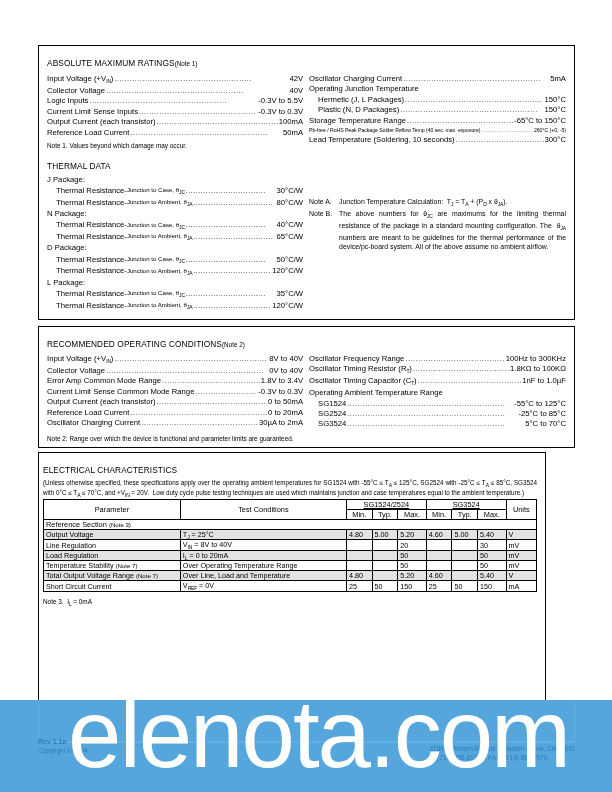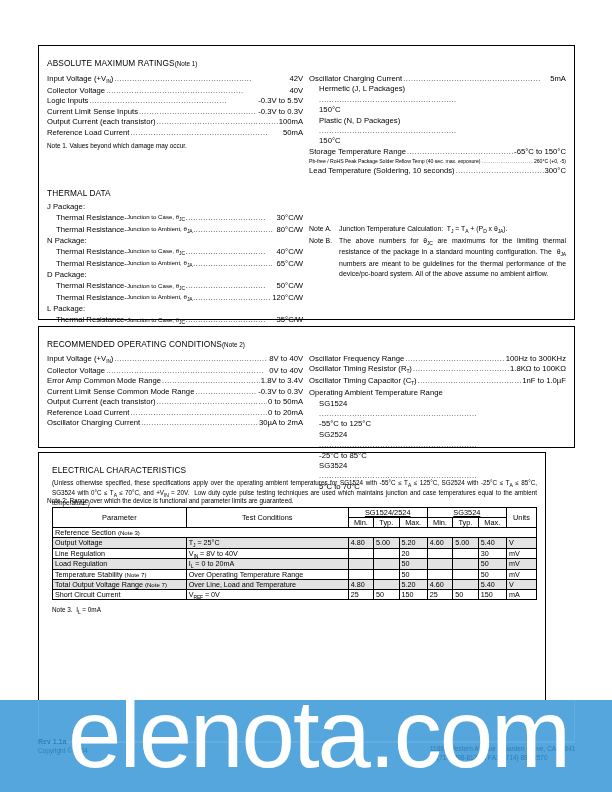--- a/index.html
+++ b/index.html
@@ -58,21 +58,21 @@
   .lr .dots {
     flex: 1 1 auto;
     overflow: hidden;
     white-space: nowrap;
     letter-spacing: .55px;
     font-size: 7.2px;
     margin: 0 1px;
     color: #222;
   }
   .lr .val { flex: 0 0 auto; }
-  .lr.ind { padding-left: 9px; flex-direction: column; }
+  .lr.ind { padding-left: 9px; }
   .lr.tiny { font-size: 5.2px; line-height: 9px; letter-spacing: -0.05px; }
   .lr.tiny .dots { font-size: 5px; letter-spacing: .5px; }
 
   .plain {
     font-size: 7.7px;
     line-height: 10.4px;
     white-space: nowrap;
   }
 
   .notefoot {
@@ -248,20 +248,21 @@
         </div>
         <div class="notefoot">Note 1.  Values beyond which damage may occur.</div>
       </div>
 
       <div class="col-r">
         <div class="lr">
           <span class="lbl">Oscillator Charging Current</span>
           <span class="dots">......................................................</span>
           <span class="val">5mA</span>
         </div>
+        <div class="plain">Operating Junction Temperature</div>
         <div class="lr ind">
           <span class="lbl">Hermetic (J, L Packages)</span>
           <span class="dots">......................................................</span>
           <span class="val">150°C</span>
         </div>
         <div class="lr ind">
           <span class="lbl">Plastic (N, D Packages)</span>
           <span class="dots">......................................................</span>
           <span class="val">150°C</span>
         </div>
@@ -436,21 +437,21 @@
           <span class="lbl">SG3524</span>
           <span class="dots">..............................................................</span>
           <span class="val">5°C to 70°C</span>
         </div>
       </div>
     </div>
 
     <div class="notefoot" style="padding-top:4px;">Note 2:  Range over which the device is functional and parameter limits are guaranteed.</div>
   </div>
 
-  <div class="box" style="left:38px; top:452px; width:508px; height:290px; padding:6px 8px 4px 13px; background:transparent;">
+  <div class="box" style="left:38px; top:452px; width:508px; height:290px; padding:6px 8px 4px 4px; background:transparent;">
 
     <div>
       <span class="sec-title">ELECTRICAL CHARACTERISTICS</span>
     </div>
 
     <div class="ec-intro">
       (Unless otherwise specified, these specifications apply over the operating ambient temperatures for SG1524 with -55°C ≤ T<sub>A</sub> ≤ 125°C, SG2524 with -25°C ≤ T<sub>A</sub> ≤ 85°C, SG3524 with 0°C ≤ T<sub>A</sub> ≤ 70°C, and +V<sub>IN</sub> = 20V.&nbsp; Low duty cycle pulse testing techniques are used which maintains junction and case temperatures equal to the ambient temperature.)
     </div>
 
     <table class="ec">

